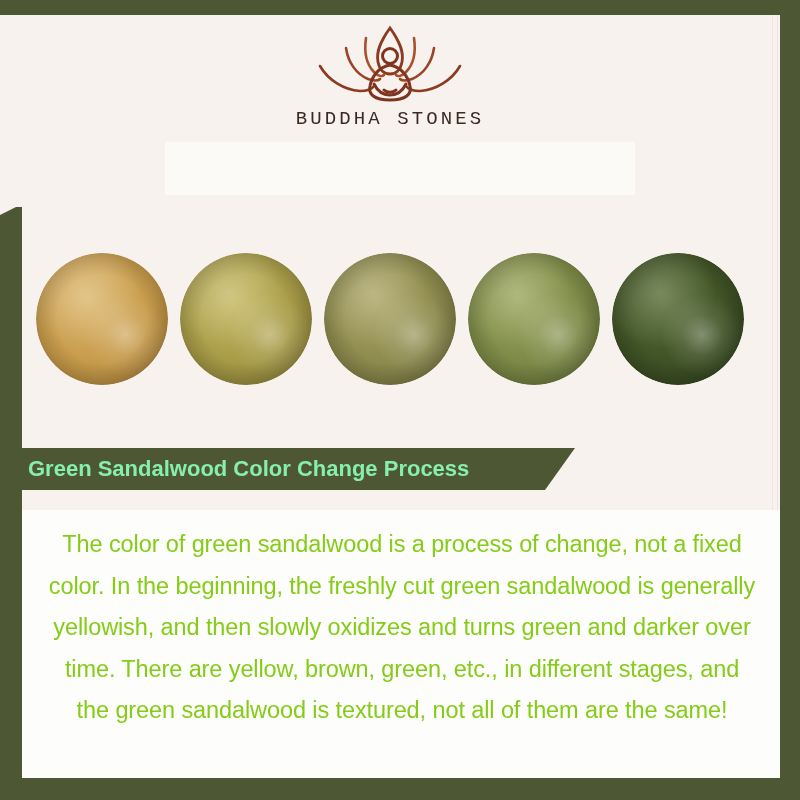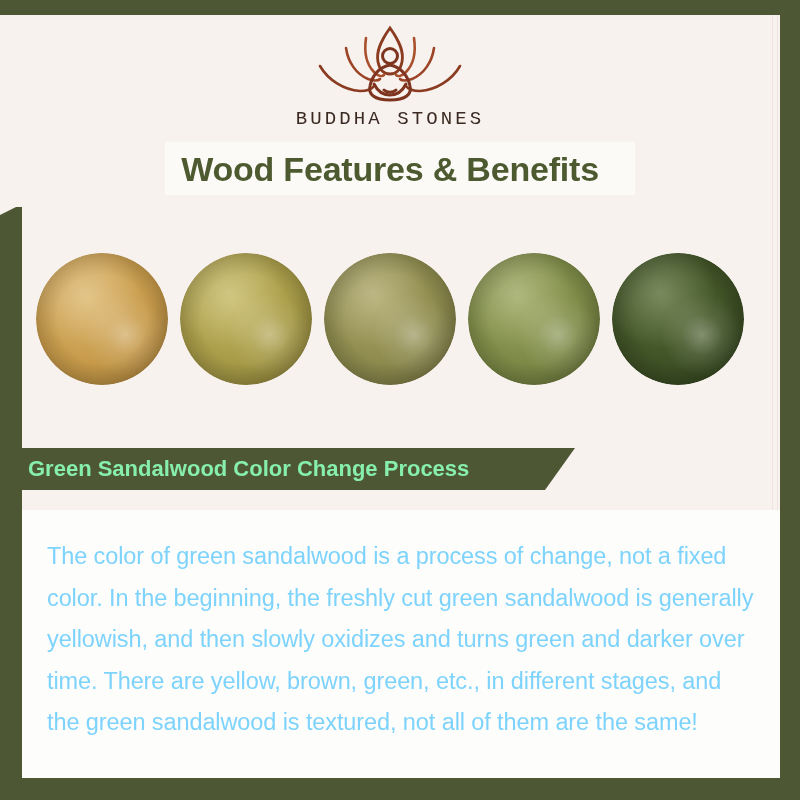--- a/index.html
+++ b/index.html
@@ -113,26 +113,27 @@
 
   
   .body-card{
     position:absolute;
     left:22px;top:510px;
     width:758px;height:268px;
     background:#fdfdfc;
   }
   .body-text{
     position:absolute;
-    left:47px;top:536px;
+    left:47px;top:524px;
     width:710px;
     font-size:23.5px;
     line-height:41.5px;
-    color:#7dd3fc;
+    color:#84cc16;
     letter-spacing:-0.1px;
+    text-align:center;
   }
 
   
   .bar-top{
     position:absolute;left:0;top:0;width:800px;height:15px;background:#4e5733;
   }
   .bar-right{
     position:absolute;left:780px;top:0;width:20px;height:800px;background:#4e5733;
   }
   .bar-left{
@@ -175,21 +176,20 @@
         <circle cx="90" cy="34" r="7.5"></circle>
         <path d="M90 43 C79 45 72 54 70 64 C68 72 74 78 90 78 C106 78 112 72 110 64 C108 54 101 45 90 43 Z"></path>
         <path d="M74 62 C78 70 84 73 90 73 C96 73 102 70 106 62"></path>
         <path d="M84 68 C87 71 93 71 96 68"></path>
       </g>
     </svg>
     <div class="logo-word">BUDDHA STONES</div>
   </div>
 
   <div class="title-band"></div>
-  <div class="title-text">Wood Features &amp; Benefits</div>
 
   <div class="beads">
     <div class="bead">
       <div class="grain" style="background:
         radial-gradient(circle at 40% 35%, #dcb76c 0%, #c79a4a 55%, #9a7634 100%),
         repeating-linear-gradient(-9deg, rgba(166,127,56,.0) 0 3px, rgba(166,127,56,.55) 3px 5px, rgba(230,200,140,.45) 5px 8px, rgba(166,127,56,.0) 8px 12px);
         opacity:1;"></div>
       <div class="shade"></div>
     </div>
     <div class="bead">

